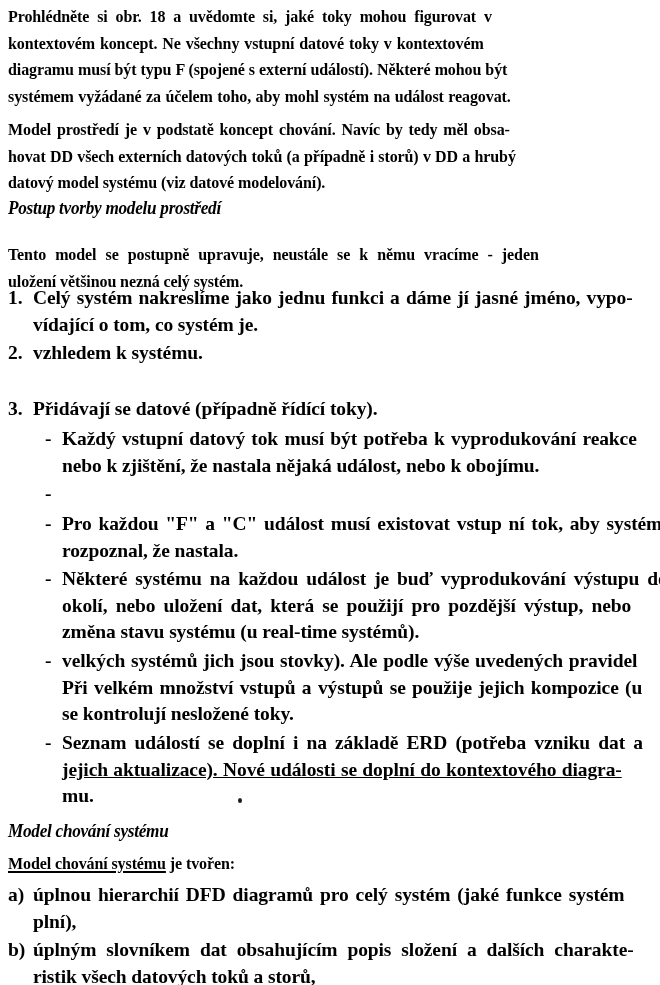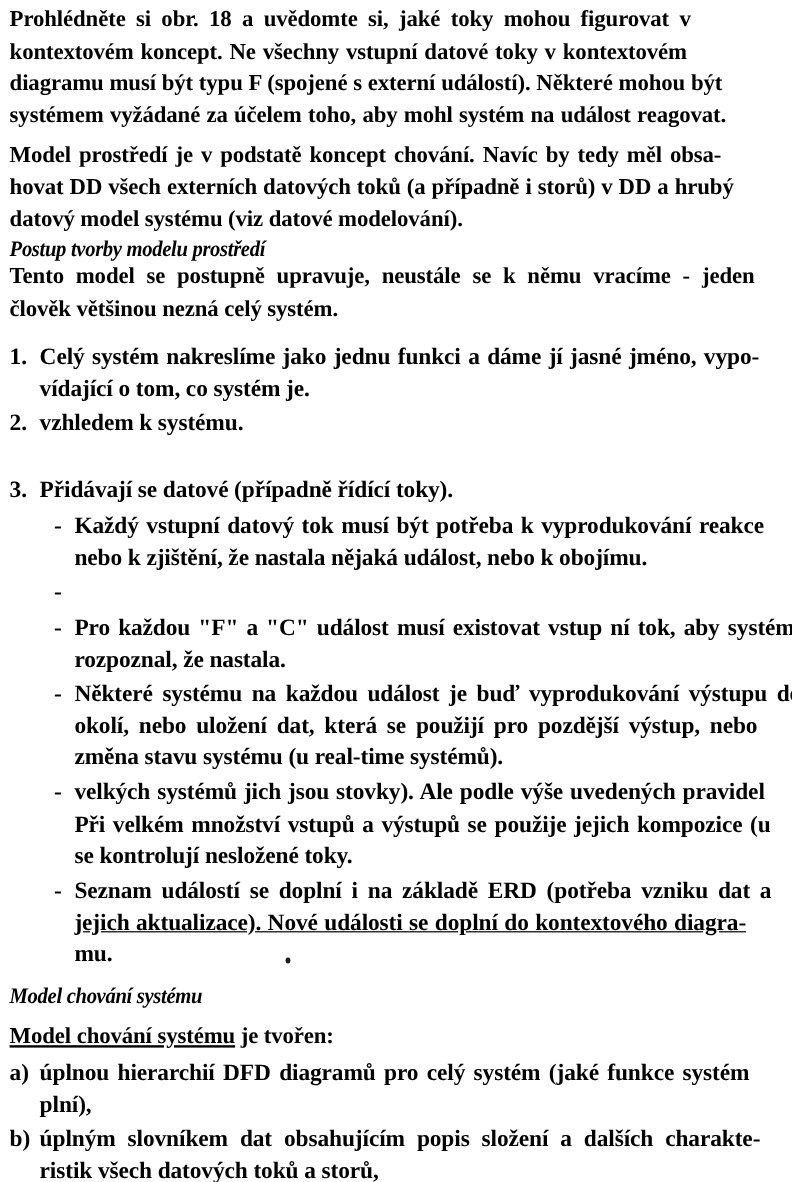--- a/index.html
+++ b/index.html
@@ -20,21 +20,21 @@
   }
 
   
   .para {
     position: absolute;
     left: 8px;
     width: 645px;
     text-align: justify;
     text-justify: inter-word;
     font-weight: bold;
-    font-size: 19px;
+    font-size: 16px;
     line-height: 26.6px;
     letter-spacing: -0.1px;
   }
   .para > .l {
     display: block;
     white-space: pre;
   }
 
   
   .heading {
@@ -115,23 +115,23 @@
   </div>
 
   <div class="para" style="top:117px;">
     <span class="l" style="word-spacing:2.0px;">Model prostředí je v podstatě koncept chování. Navíc by tedy měl obsa-</span>
     <span class="l" style="word-spacing:0.4px;">hovat DD všech externích datových toků (a případně i storů) v DD a hrubý</span>
     <span class="l" style="word-spacing:0px;">datový model systému (viz datové modelování).</span>
   </div>
 
   <div class="heading" style="top:197px;">Postup tvorby modelu prostředí</div>
 
-  <div class="para" style="top:218px;">
+  <div class="para" style="top:242px;">
     <span class="l" style="word-spacing:5.2px;">Tento model se postupně upravuje, neustále se k němu vracíme - jeden</span>
-    <span class="l" style="word-spacing:0px;">člověk většinou nezná celý systém.</span>
+    <span class="l" style="word-spacing:0px;">uložení většinou nezná celý systém.</span>
   </div>
 
   <div class="row" style="top:285px; left:0; width:660px; height:54px;">
     <span class="marker">1.</span>
     <span class="body-num">
       <span class="l" style="word-spacing:1.4px;">Celý systém nakreslíme jako jednu funkci a dáme jí jasné jméno, vypo-</span>
       <span class="l" style="word-spacing:0px;">vídající o tom, co systém je.</span>
     </span>
   </div>
 

